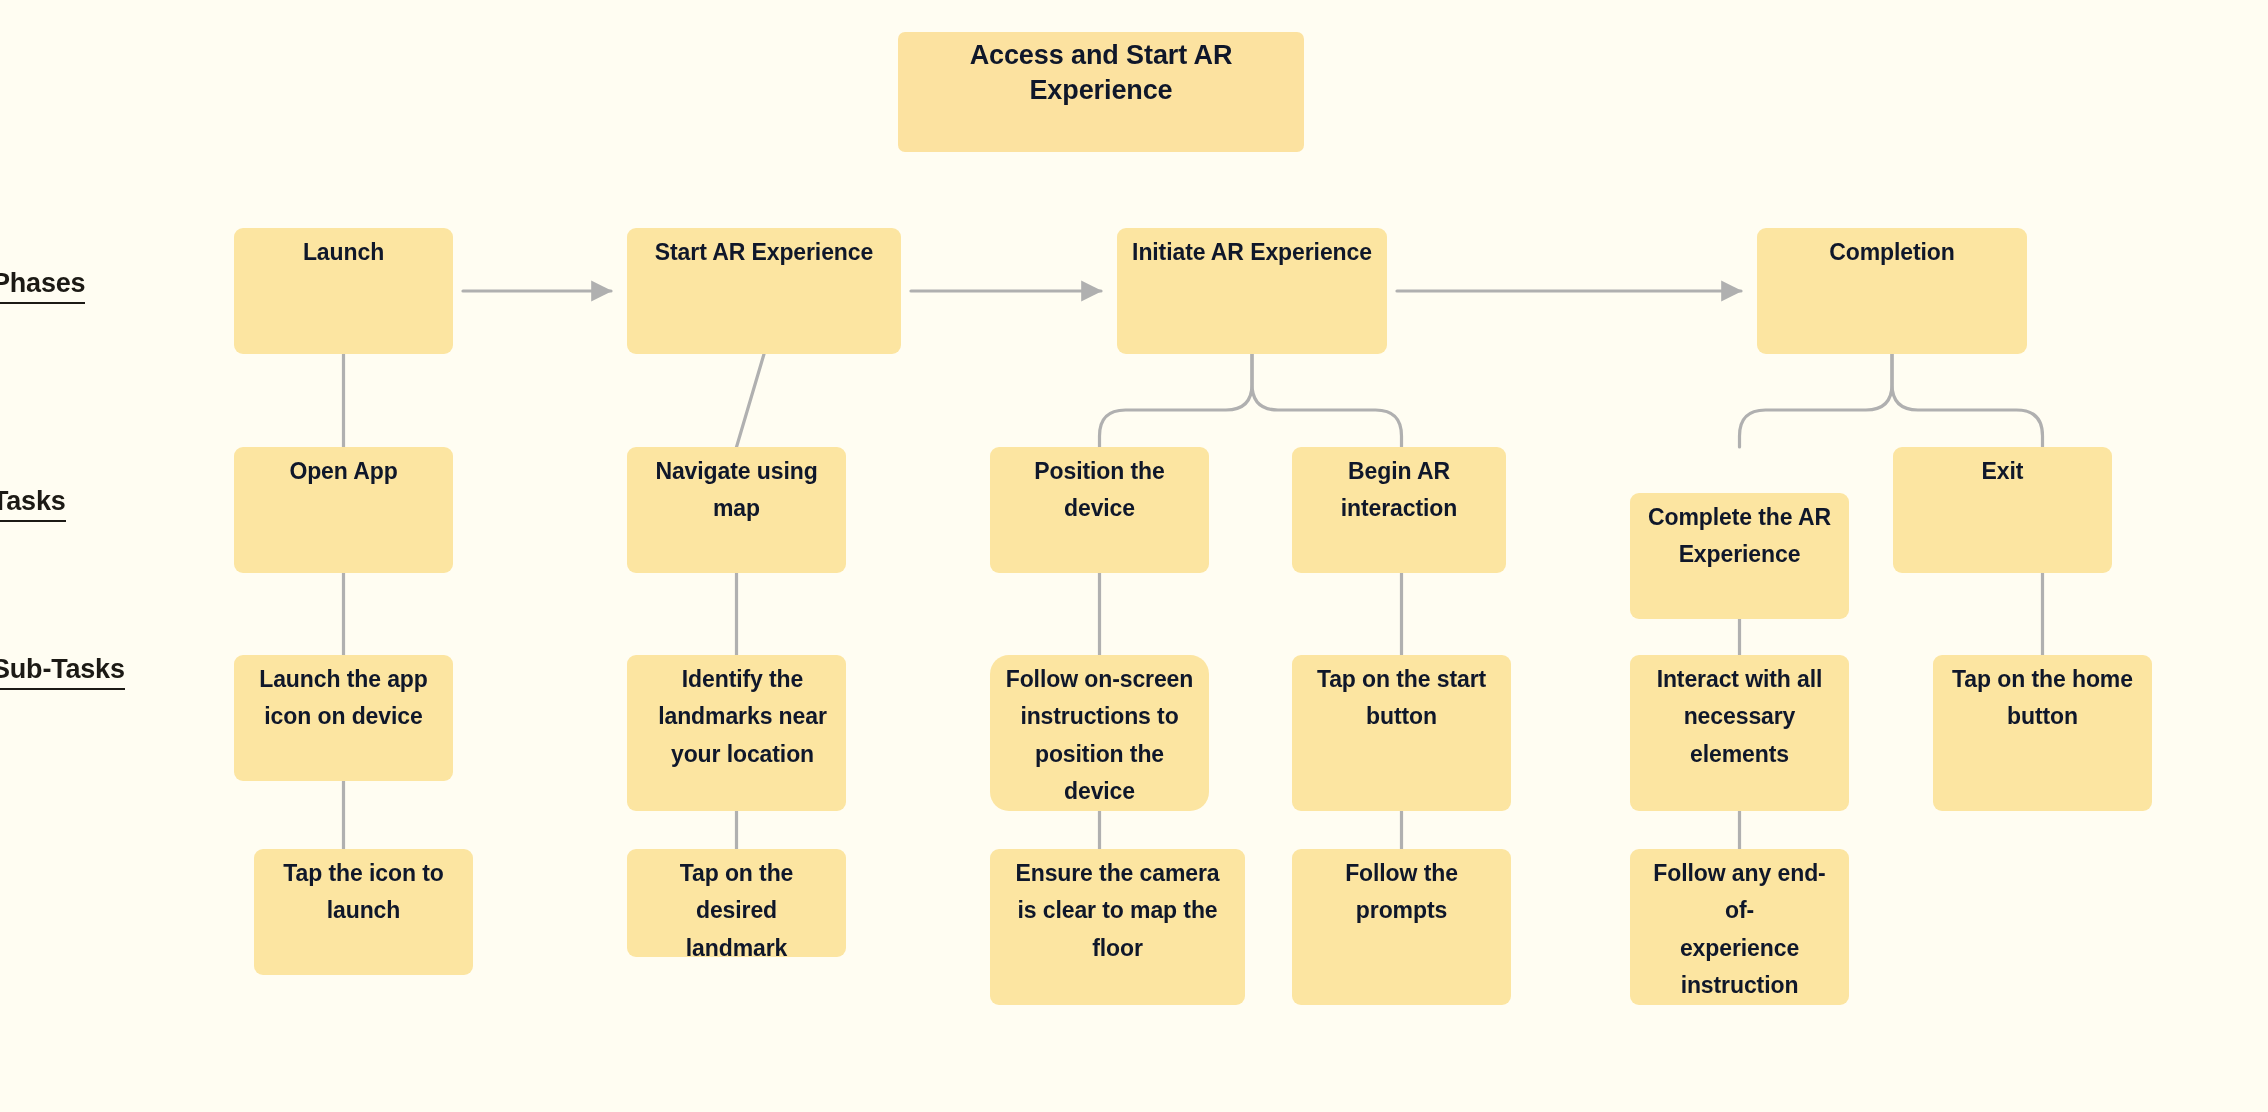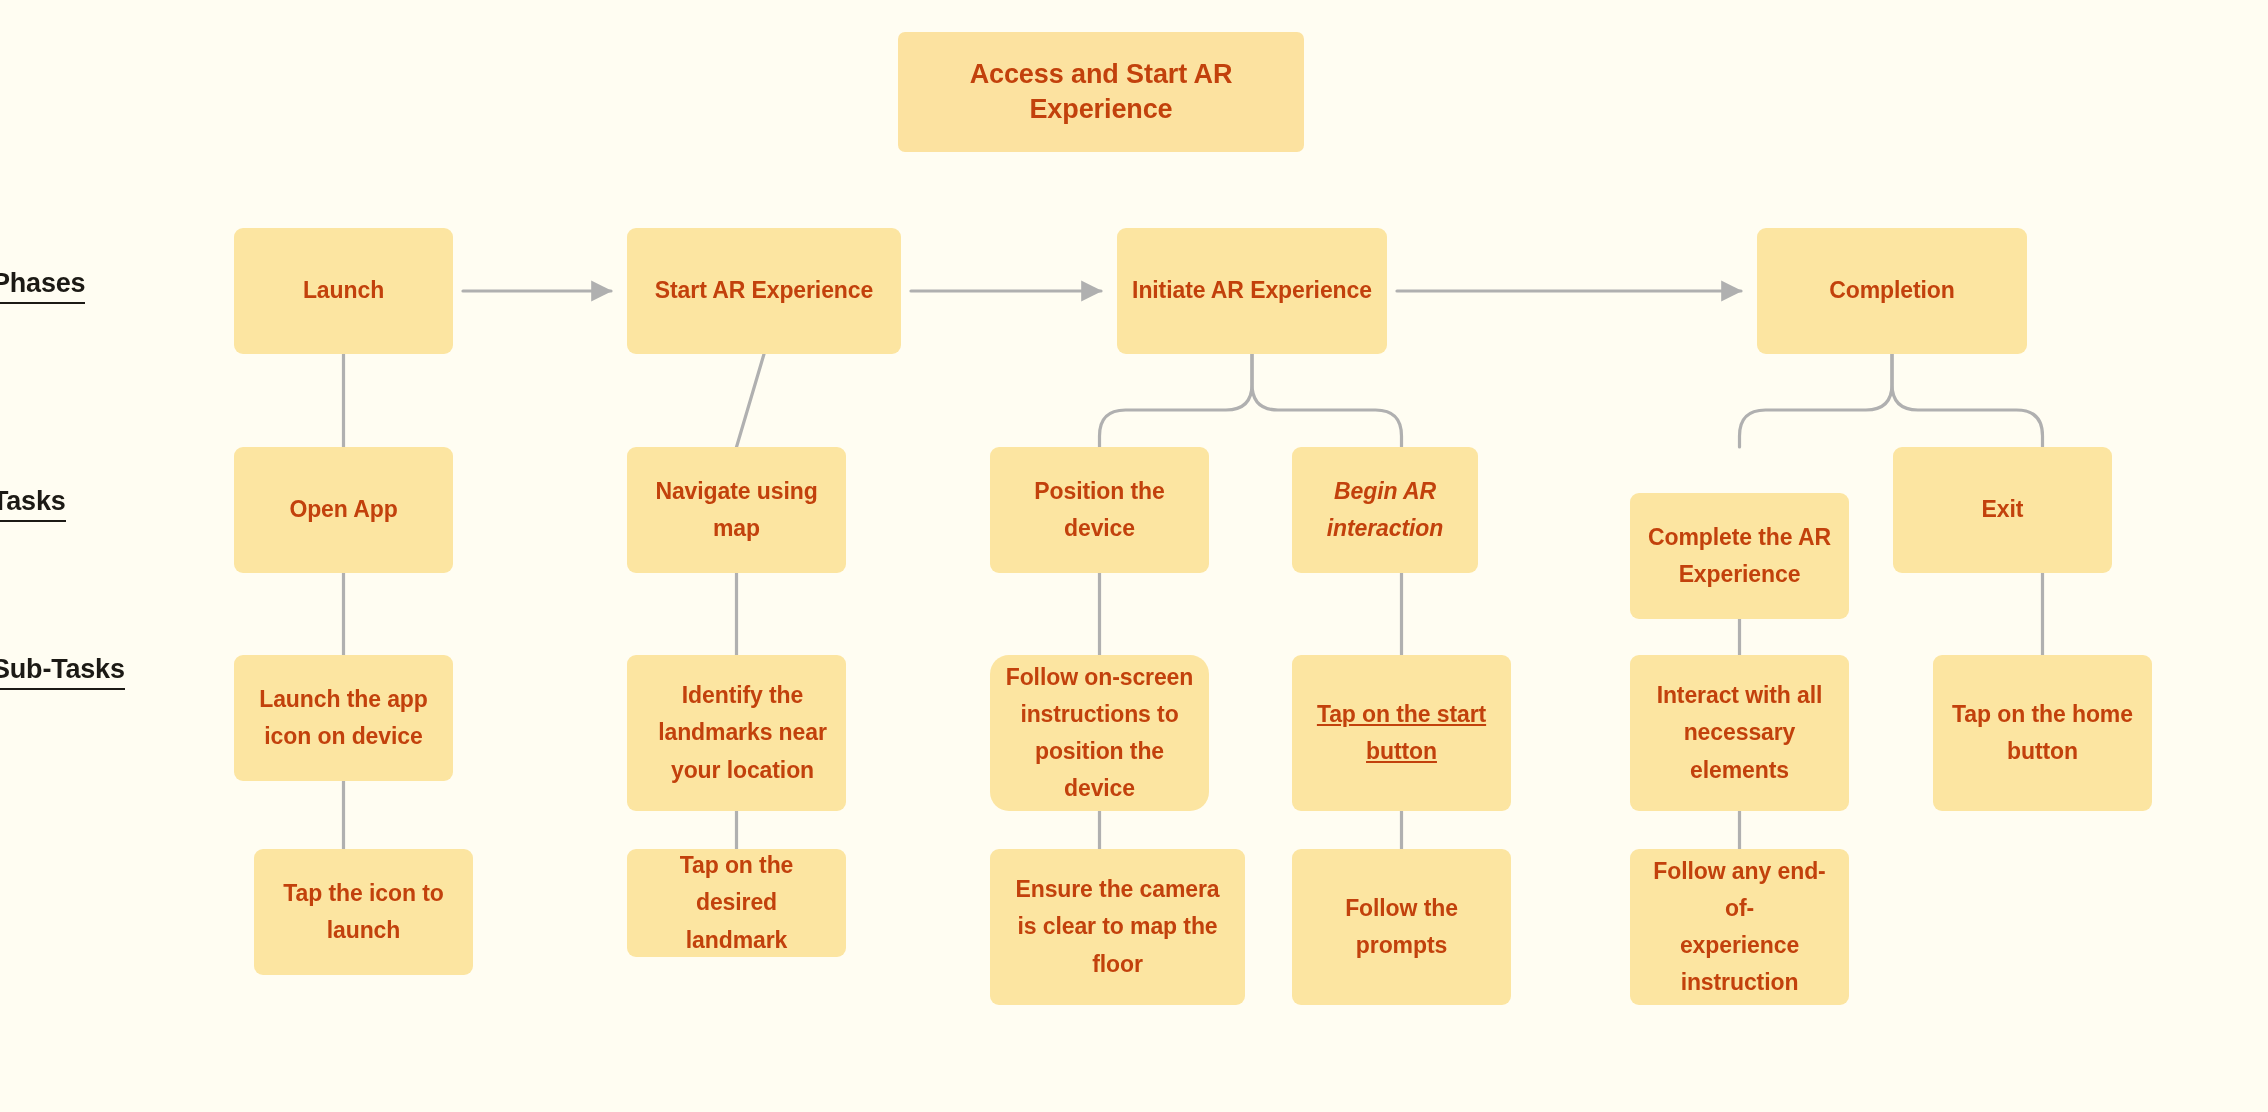--- a/index.html
+++ b/index.html
@@ -32,24 +32,24 @@
   }
 
   
   .node {
     position: absolute;
     z-index: 2;
     box-sizing: border-box;
     background: #FCE5A1;
     border-radius: 9px;
     display: flex;
-    align-items: center;
+    align-items: flex-start;
     justify-content: center;
     text-align: center;
-    color: #c2410c;
+    color: #0f172a;
     padding: 6px 12px;
   }
   .node .node-label {
     display: block;
     width: 100%;
     line-height: 1.62;
     white-space: pre-line;
   }
 
   .node.title-node {
@@ -155,21 +155,21 @@
       <div class="node task-node" style="left: 234px; top: 447px; width: 219px; height: 126px;">
         <span class="node-label">Open App</span>
       </div>
       <div class="node task-node" style="left: 627px; top: 447px; width: 219px; height: 126px;">
         <span class="node-label">Navigate using
 map</span>
       </div>
       <div class="node task-node" style="left: 990px; top: 447px; width: 219px; height: 126px;">
         <span class="node-label">Position the device</span>
       </div>
-      <div class="node task-node" style="left: 1292px; top: 447px; width: 186px; height: 126px; font-style: italic;">
+      <div class="node task-node" style="left: 1292px; top: 447px; width: 214px; height: 126px;">
         <span class="node-label">Begin AR
 interaction</span>
       </div>
       <div class="node task-node" style="left: 1630px; top: 447px; width: 219px; height: 126px; margin-top: 46px;">
         <span class="node-label">Complete the AR
 Experience</span>
       </div>
       <div class="node task-node" style="left: 1893px; top: 447px; width: 219px; height: 126px;">
         <span class="node-label">Exit</span>
       </div>
@@ -195,21 +195,21 @@
       <div class="node subtask-node" style="left: 990px; top: 655px; width: 219px; height: 156px; border-radius: 19px;">
         <span class="node-label">Follow on-screen
 instructions to
 position the device</span>
       </div>
       <div class="node subtask-node" style="left: 990px; top: 849px; width: 255px; height: 156px;">
         <span class="node-label">Ensure the camera
 is clear to map the
 floor</span>
       </div>
-      <div class="node subtask-node" style="left: 1292px; top: 655px; width: 219px; height: 156px; text-decoration: underline;">
+      <div class="node subtask-node" style="left: 1292px; top: 655px; width: 219px; height: 156px;">
         <span class="node-label">Tap on the start
 button</span>
       </div>
       <div class="node subtask-node" style="left: 1292px; top: 849px; width: 219px; height: 156px;">
         <span class="node-label">Follow the prompts</span>
       </div>
       <div class="node subtask-node" style="left: 1630px; top: 655px; width: 219px; height: 156px;">
         <span class="node-label">Interact with all
 necessary
 elements</span>

